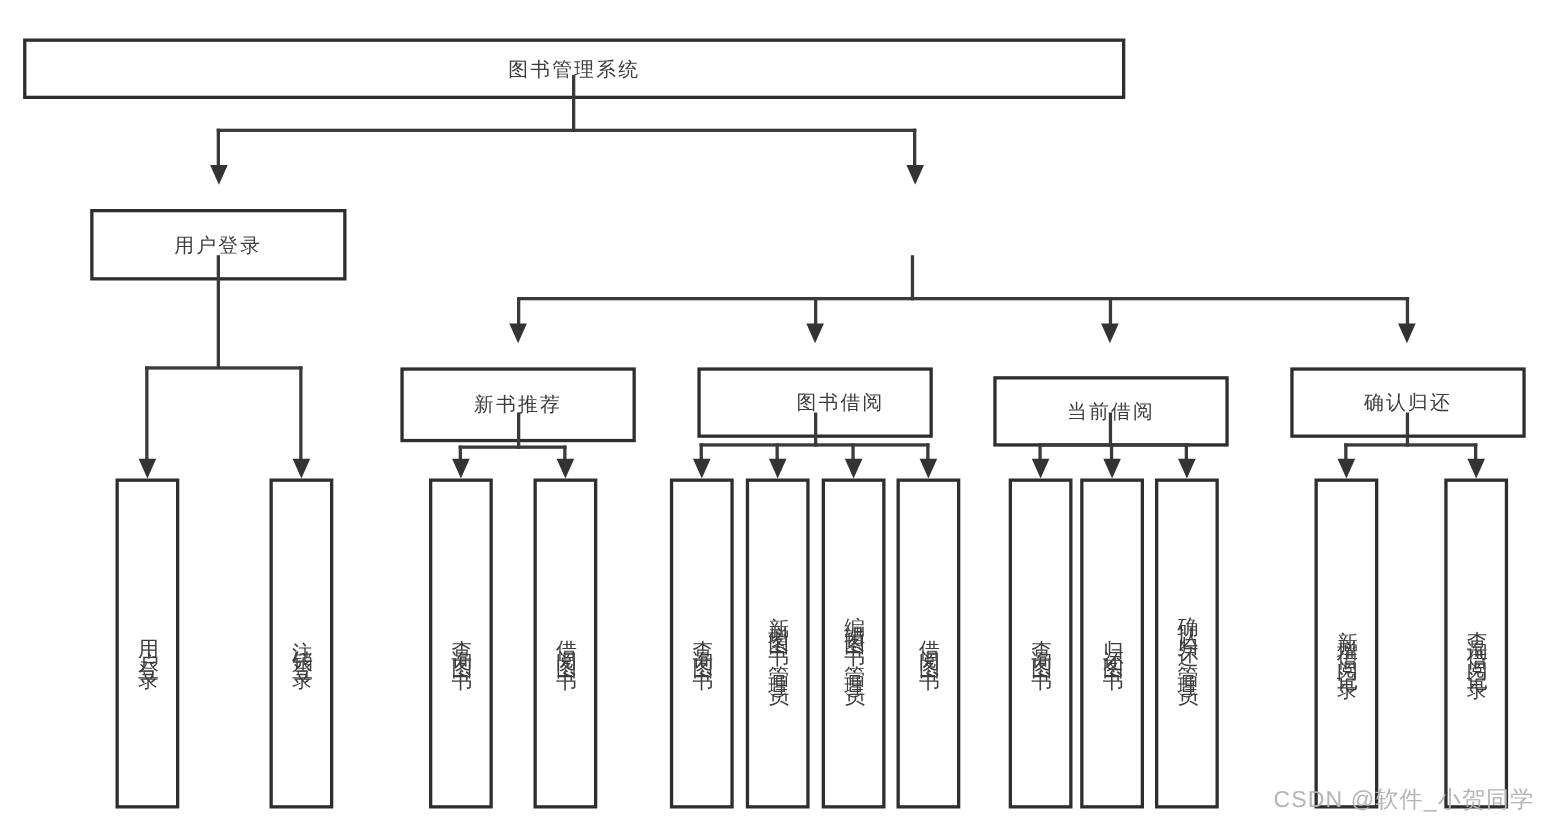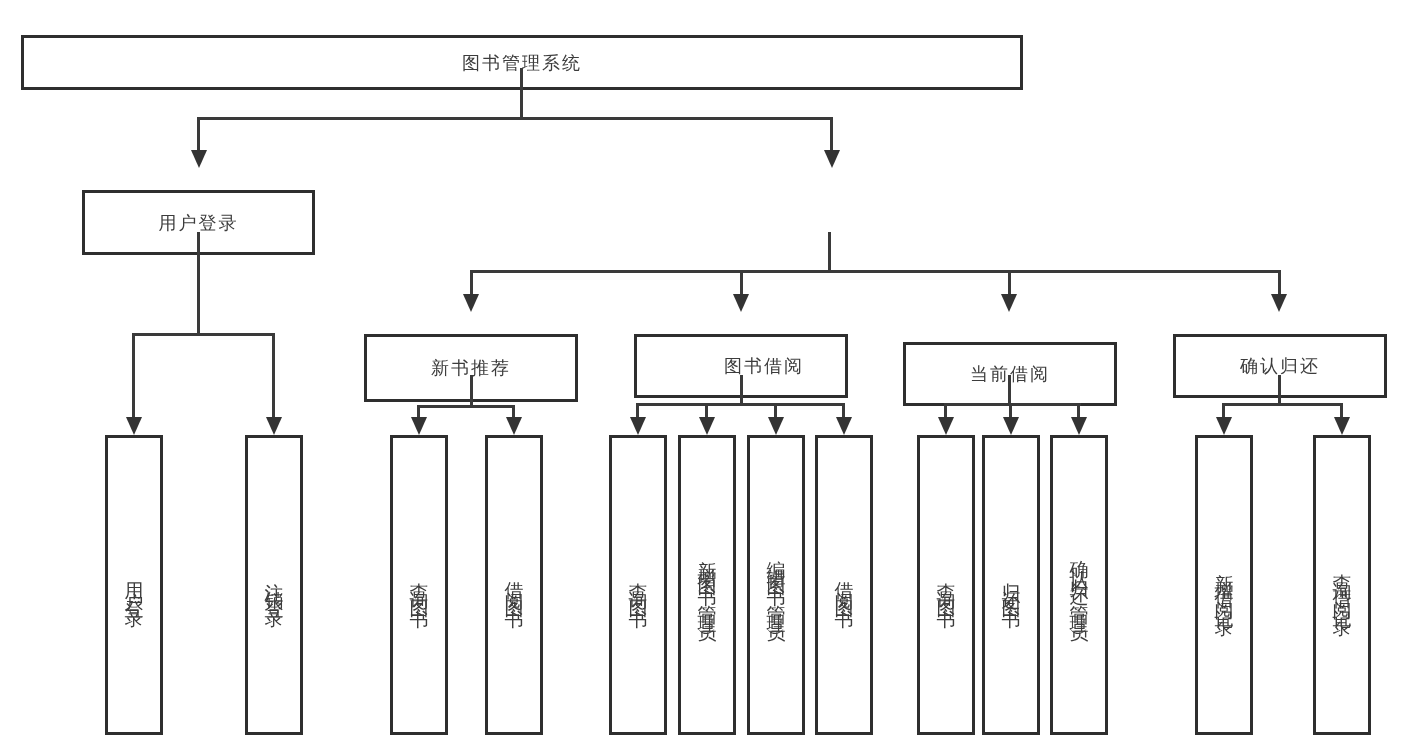--- a/index.html
+++ b/index.html
@@ -152,14 +152,15 @@
     <span class="vtext">确认归还（管理员）</span>
   </div>
 
   <div class="node leaf" style="left:1195px;">
     <span class="vtext">新增借阅记录</span>
   </div>
   <div class="node leaf" style="left:1313px;">
     <span class="vtext">查询借阅记录</span>
   </div>
 
+  <div class="watermark">CSDN @软件_小贺同学</div>
 
 </div>
 
 </body></html>

